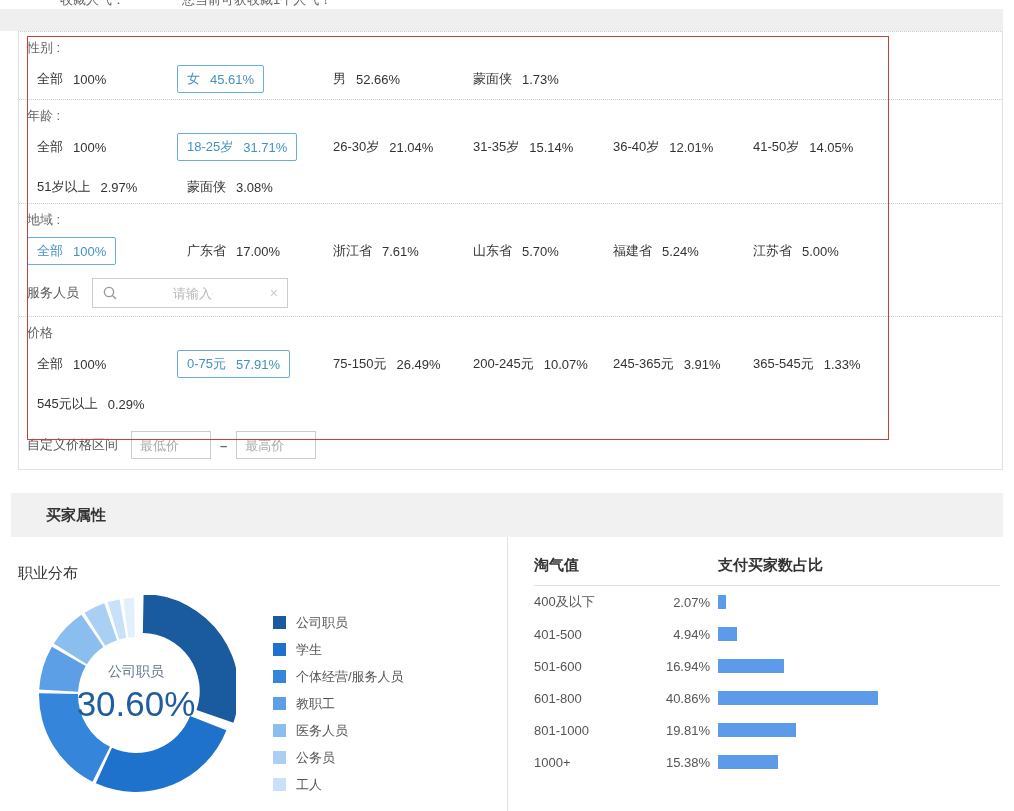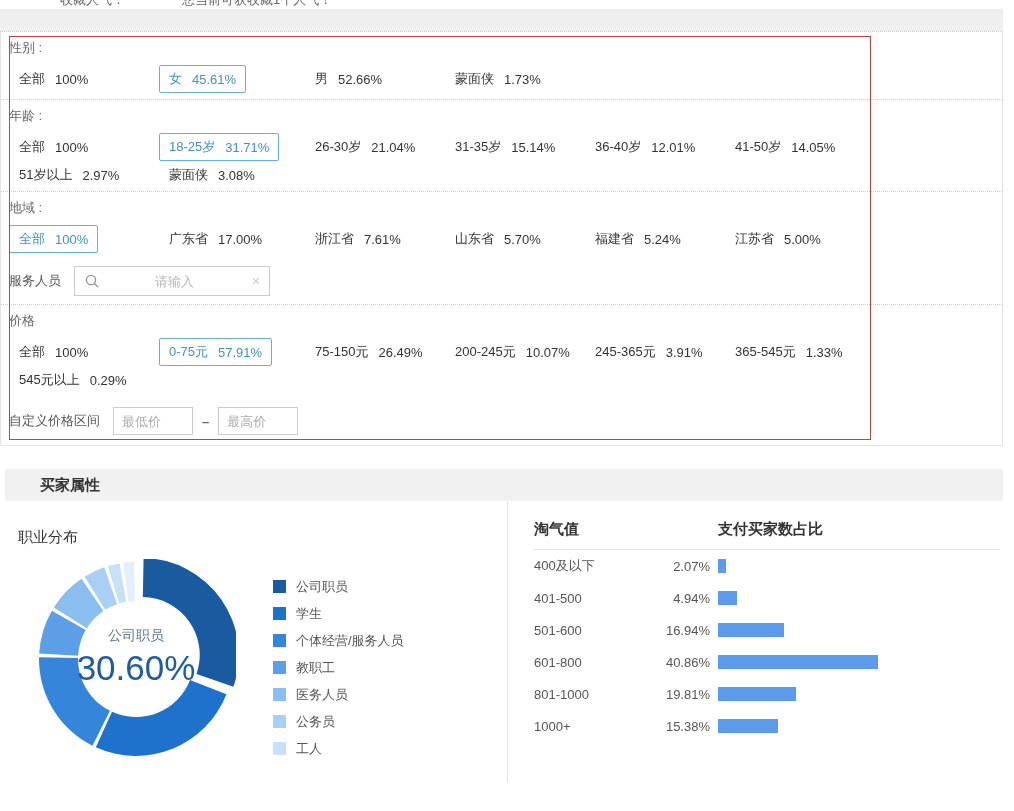--- a/index.html
+++ b/index.html
@@ -8,48 +8,48 @@
   :root { --sel-border:#68aedd; --sel-text:#4291c5; --red:#c5413c; }
 
   
   .topbar { position:relative; height:31px; overflow:hidden; }
   .top-text { position:absolute; top:-9px; font-size:13px; color:#666; z-index:0; white-space:nowrap; }
   .top-text.t1 { left:60px; }
   .top-text.t2 { left:182px; }
   .top-band { position:absolute; top:9px; left:0; right:11px; height:22px; background:#efefef; z-index:1; }
 
   
-  .filter-panel { position:relative; margin:0 11px 0 0; background:#fff;
+  .filter-panel { position:relative; margin:0 11px 0 18px; background:#fff;
     border:1px solid #e3e3e3; border-top:1px dotted #c9c9c9; }
   .red-annotation { position:absolute; left:8px; top:4px; width:862px; height:404px;
     border:1px solid var(--red); pointer-events:none; z-index:4; }
   .fsection { padding:8px 0 6px 8px; border-bottom:1px dotted #ccc; }
   .fsection:last-child { border-bottom:none; }
   .fsection.age { padding-bottom:2px; }
   .fsection.region { padding-bottom:8px; }
   .fsection.price { padding-bottom:10px; }
   .flabel { font-size:13px; color:#666; line-height:16px; margin-bottom:9px; }
-  .fgrid { display:grid; grid-template-columns:150px 146px 140px 140px 140px 140px; }
+  .fgrid { display:grid; grid-template-columns:150px 146px 140px 140px 140px 140px; row-gap:12px; }
   .fitem { display:inline-flex; align-items:center; width:max-content; padding:4px 9px;
     border:1px solid transparent; border-radius:2px; font-size:13px; color:#333; cursor:pointer; }
   .fitem .fval { margin-left:10px; }
   .fitem.sel { border-color:var(--sel-border); color:var(--sel-text); }
   .custom-row { display:flex; align-items:center; margin-top:13px; }
   .custom-label { color:#555; margin-right:13px; }
   .searchbox { display:flex; align-items:center; width:196px; height:30px; border:1px solid #ccc; background:#fff;gap:48px; }
   .searchbox svg { margin:0 8px 0 10px; flex:none; }
   .searchbox input { flex:1; min-width:0; border:none; outline:none; font-size:13px; color:#333; background:transparent; }
   .searchbox input::placeholder { color:#b8b8b8; }
   .clear-x { color:#ccc; font-size:14px; margin:0 9px; cursor:pointer; line-height:1; }
   .price-input { width:80px; height:28px; border:1px solid #ccc; padding:0 8px; font-size:13px; color:#333; outline:none; }
   .price-input::placeholder { color:#aaa; }
   .dash { font-weight:700; color:#666; margin:0 9px; }
 
   
-  .buyer-band { margin:23px 11px 0 5px; height:32px; background:#f1f1f1; display:flex; align-items:center; }
+  .buyer-band { margin:23px 11px 0 11px; height:44px; background:#f1f1f1; display:flex; align-items:center; }
   .buyer-band span { margin-left:35px; font-size:15px; font-weight:700; color:#333; }
 
   
   .charts { display:flex; margin-left:5px; height:281px; }
   .chart-left { width:503px; border-right:1px solid #e2e2e2; }
   .chart-title { margin:27px 0 0 13px; font-size:15px; color:#333; font-weight:400; }
   .donut-row { display:flex; align-items:flex-start; margin-top:12px; }
   .donut-wrap { position:relative; width:200px; height:200px; margin-left:31px; flex:none; }
   .donut-center { position:absolute; left:50%; top:50%; transform:translate(-50%,-52%); text-align:center; }
   .donut-center .clabel { font-size:14px; color:#60798e; margin-bottom:3px; }

